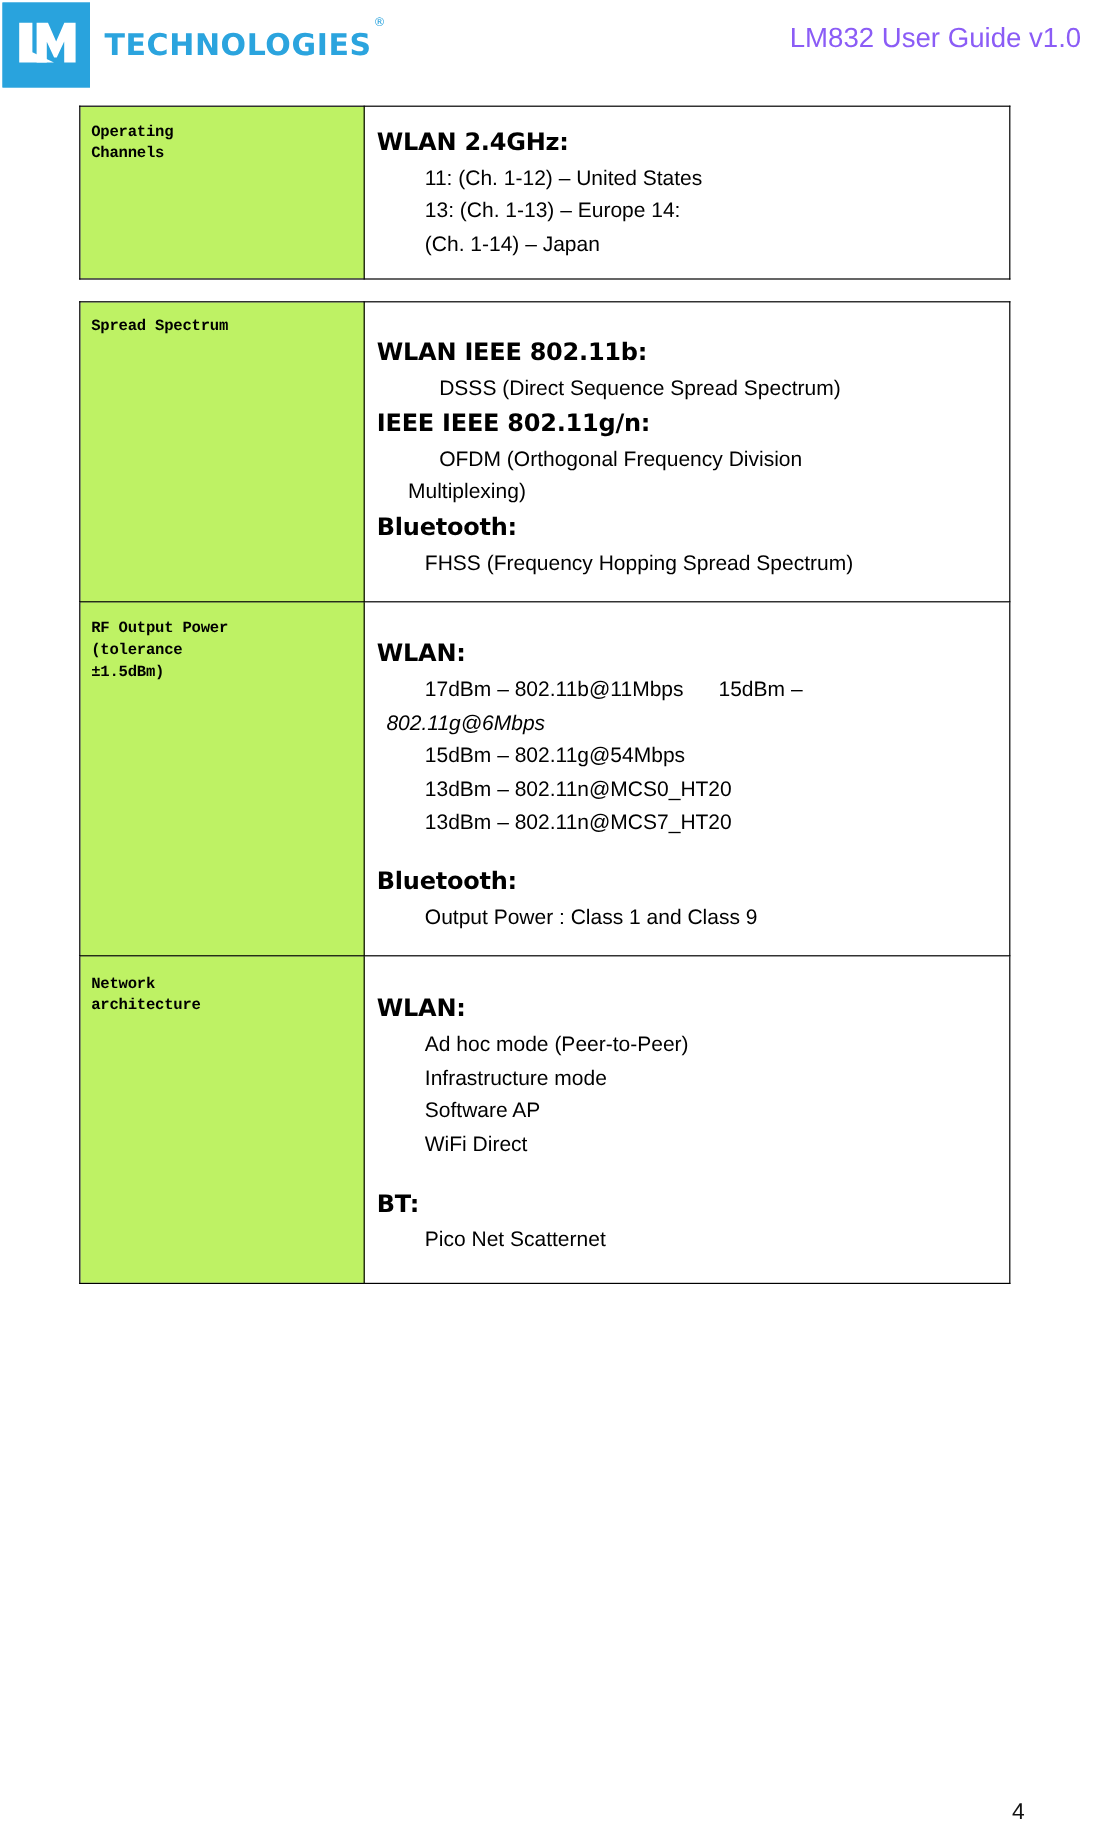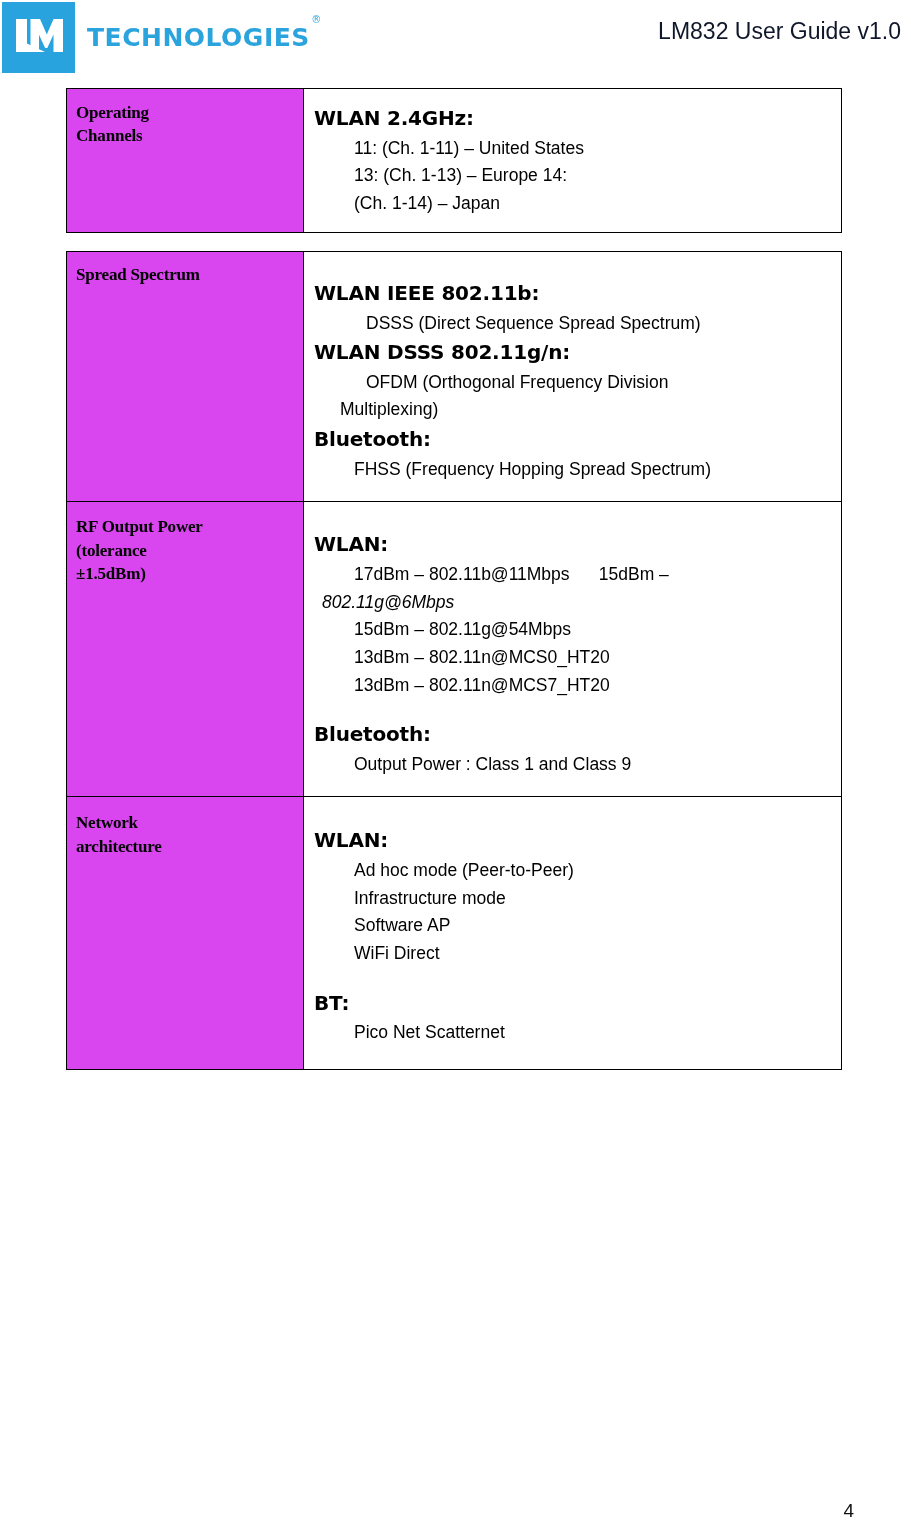--- a/index.html
+++ b/index.html
@@ -55,45 +55,45 @@
     font-size: 10px;
     font-weight: normal;
     color: #2BA4DE;
   }
   .header-title {
     position: absolute;
     right: 10px;
     top: 18px;
     font-size: 23px;
     font-family: "Liberation Sans", sans-serif;
-    color: #0f172a;
+    color: #8b5cf6;
     white-space: nowrap;
   }
 
   
   .spec-table {
     position: absolute;
     left: 66px;
     width: 776px;
     border-collapse: collapse;
     table-layout: fixed;
   }
   .spec-table td {
     border: 1.6px solid #000000;
     vertical-align: top;
     padding: 0;
   }
   .label-cell {
     width: 217px;
-    background: #d946ef;
+    background: #bef264;
     font-weight: bold;
-    font-size: 17px;
+    font-size: 13px;
     line-height: 1.38;
     padding: 12px 10px 12px 9px !important;
-    font-family: Liberation Serif, serif;
+    font-family: Liberation Mono, monospace;
     letter-spacing: -0.2px;
   }
   .value-cell {
     font-size: 17.5px;
     line-height: 1.58;
     padding: 12px 10px 12px 10px !important;
     font-family: "Liberation Sans", sans-serif;
   }
   .value-cell .ln { white-space: pre-wrap; }
   .value-cell .hd {
@@ -161,39 +161,39 @@
   <div class="header-title">LM832 User Guide v1.0</div>
 </div>
 
 <table class="spec-table" id="table-1">
   <tbody>
     <tr class="row-operating">
       <td class="label-cell" style="white-space:pre-line;">Operating
 Channels</td>
       <td class="value-cell">
         <div class="ln hd">WLAN 2.4GHz:</div>
-        <div class="ln ind1">11: (Ch. 1-11) – United States</div>
+        <div class="ln ind1">11: (Ch. 1-12) – United States</div>
         <div class="ln ind1">13: (Ch. 1-13) – Europe 14:</div>
         <div class="ln ind1">(Ch. 1-14) – Japan</div>
       </td>
     </tr>
   </tbody>
 </table>
 
 <table class="spec-table" id="table-2">
   <tbody>
 
 
 
     <tr class="row-spread">
       <td class="label-cell">Spread Spectrum</td>
       <td class="value-cell">
         <div class="ln hd">WLAN IEEE 802.11b:</div>
         <div class="ln ind2">DSSS (Direct Sequence Spread Spectrum)</div>
-        <div class="ln hd">WLAN DSSS 802.11g/n:</div>
+        <div class="ln hd">IEEE IEEE 802.11g/n:</div>
         <div class="ln ind2">OFDM (Orthogonal Frequency Division</div>
         <div class="ln ind0">Multiplexing)</div>
         <div class="ln hd">Bluetooth:</div>
         <div class="ln ind1">FHSS (Frequency Hopping Spread Spectrum)</div>
       </td>
     </tr>
 
     <tr class="row-rf">
       <td class="label-cell" style="white-space:pre-line;">RF Output Power
 (tolerance

